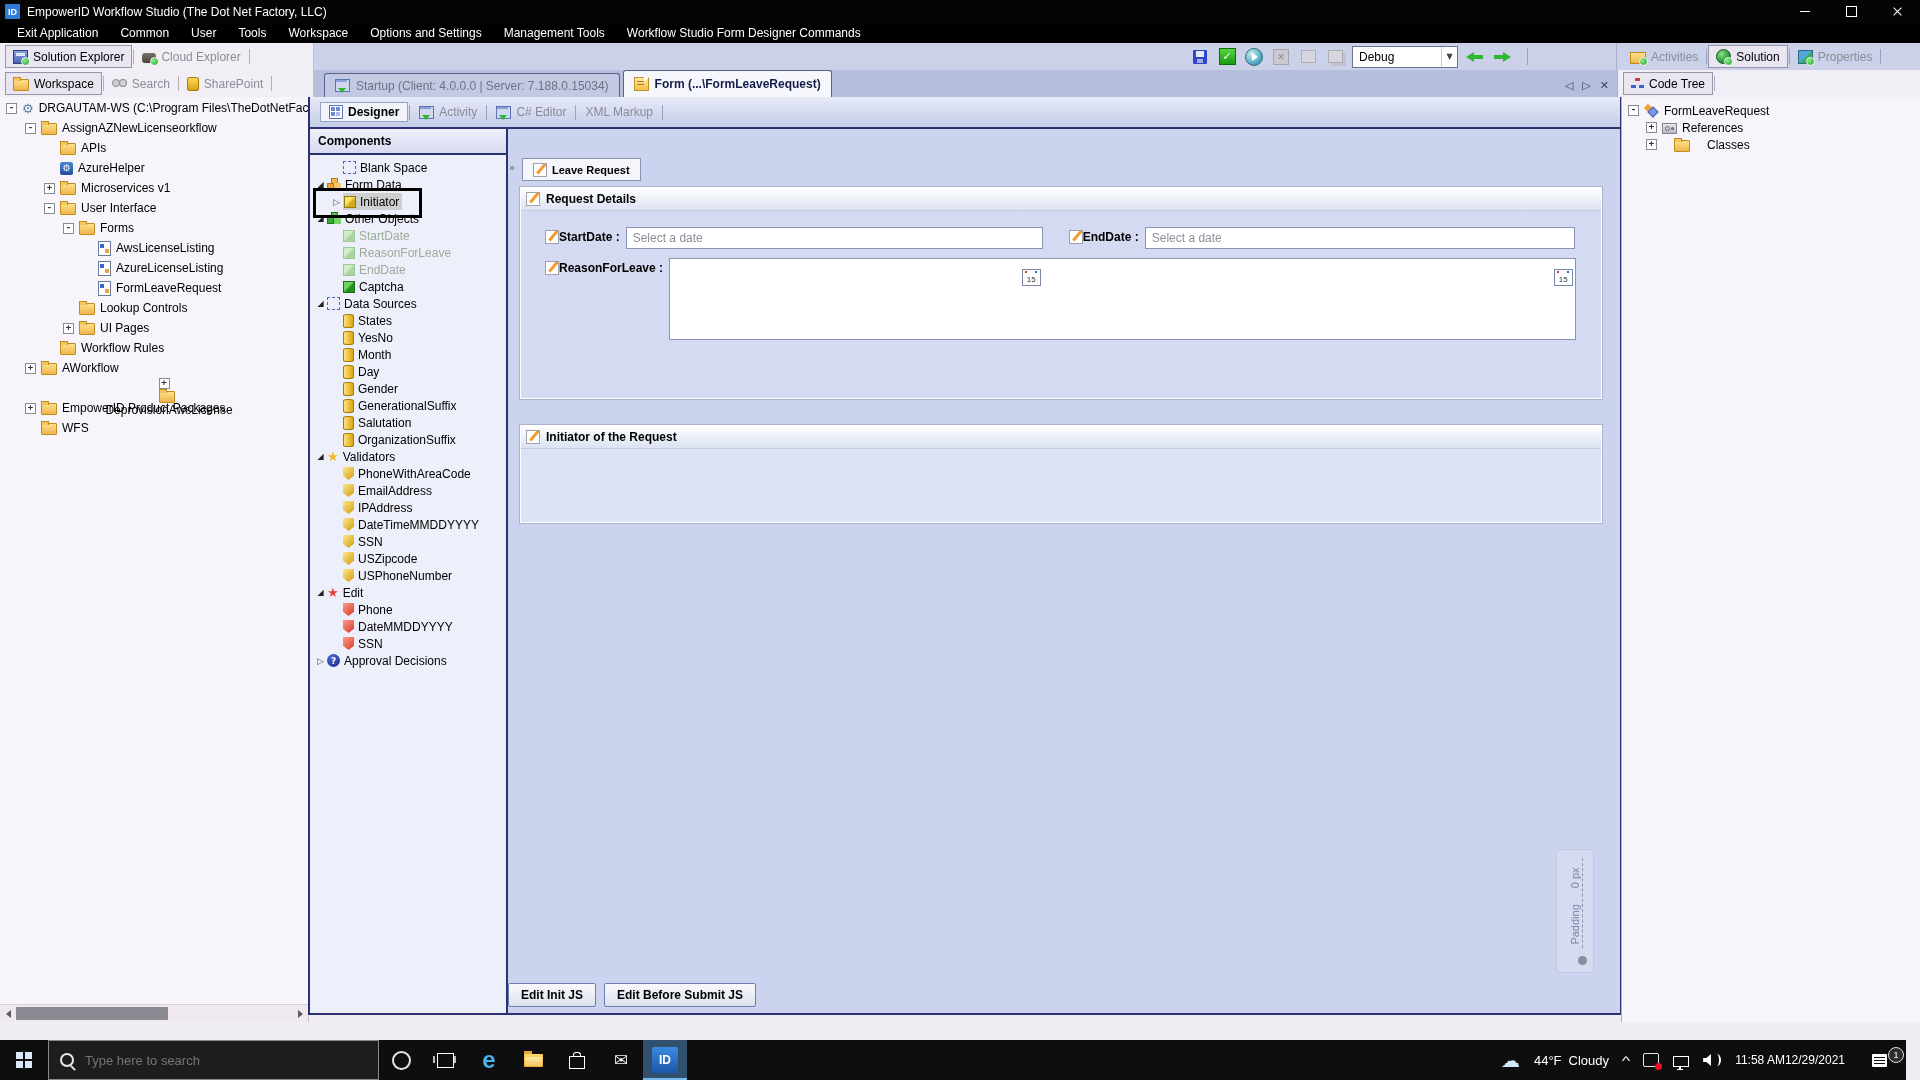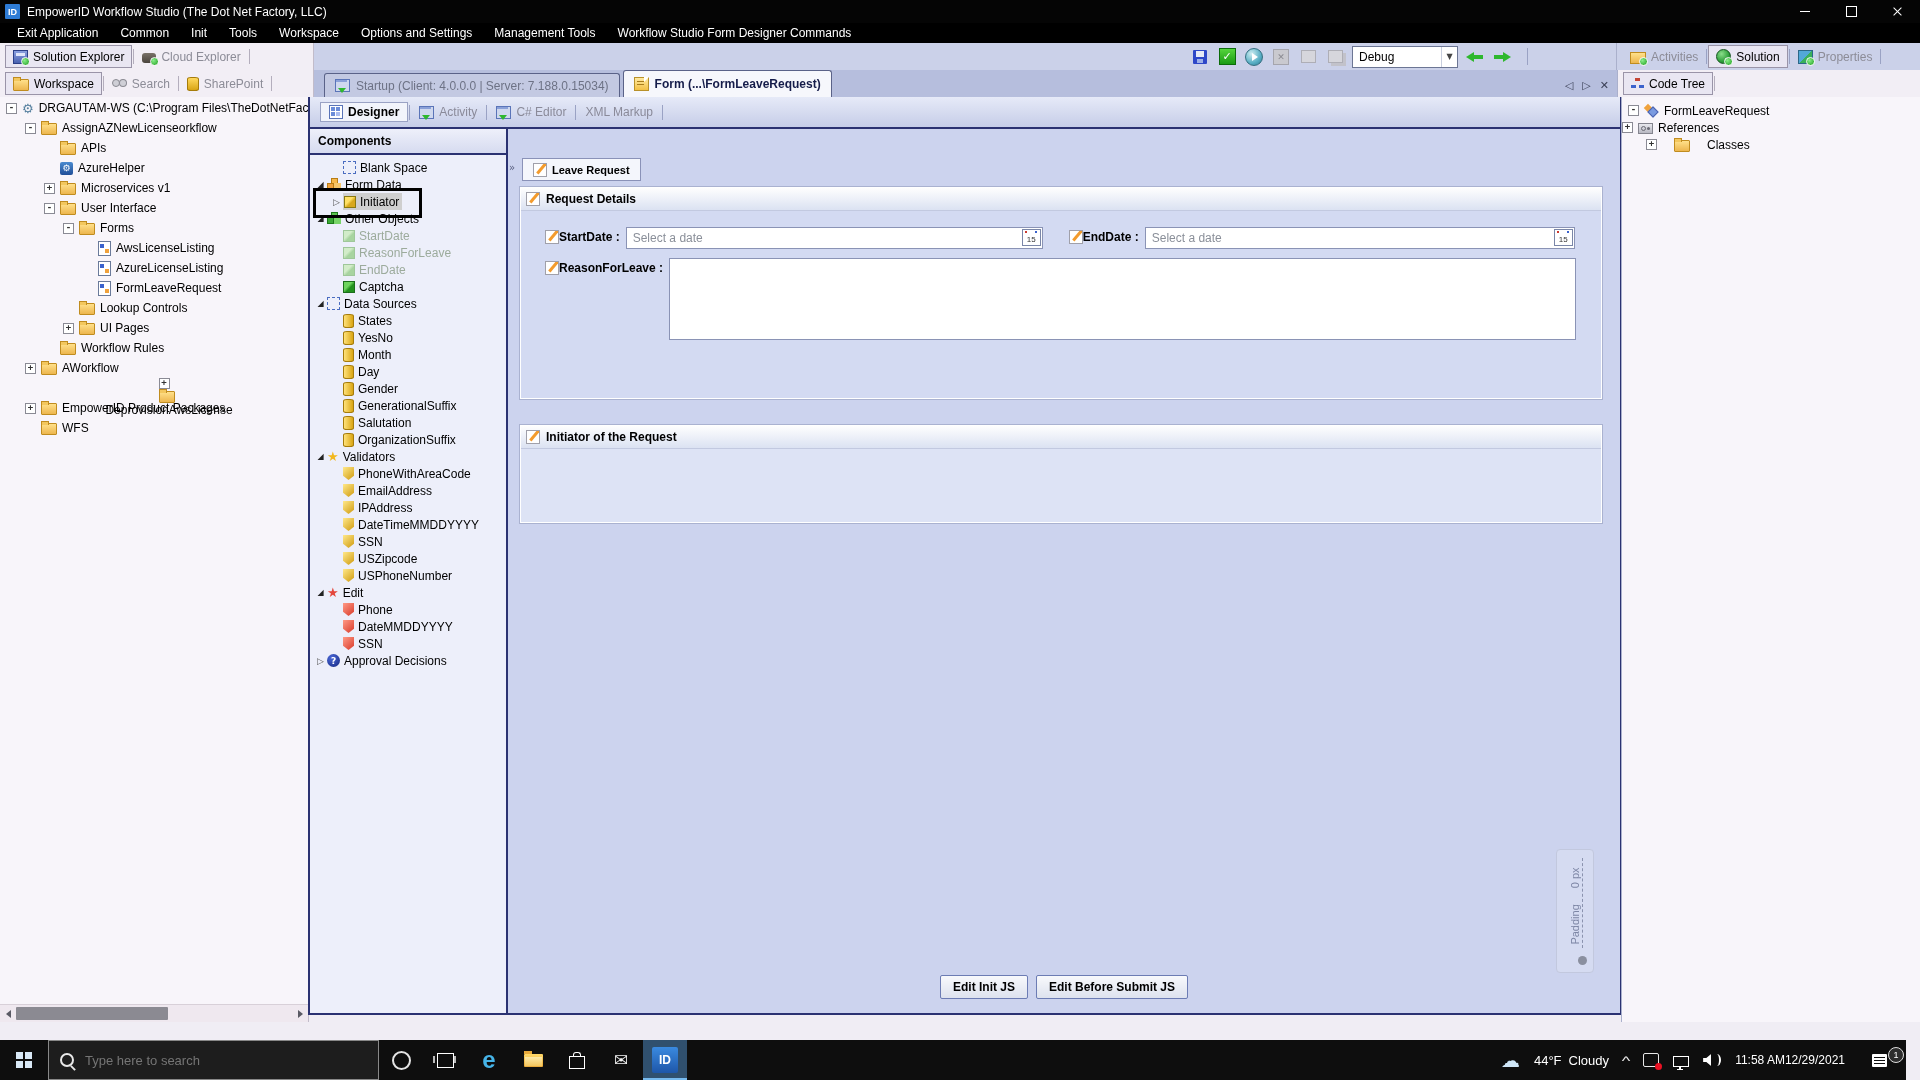--- a/index.html
+++ b/index.html
@@ -118,21 +118,21 @@
   .i-cylinder{width:9px;height:12px;background:linear-gradient(90deg,#ffe27a,#d9a514);border:1px solid #a67c0a;border-radius:4px/2px;}
   .i-star-yellow,.i-star-red{font-size:13px;line-height:13px;color:#f2b81e;}
   .i-star-red{color:#e4473c;}
   .i-shield-yellow,.i-shield-red{width:11px;height:13px;background:linear-gradient(135deg,#ffe88a,#cf9a0e);
      clip-path:polygon(0 0,100% 0,100% 68%,50% 100%,0 68%);}
   .i-shield-red{background:linear-gradient(135deg,#ff9a86,#d83a2a);}
   .i-question{width:13px;height:13px;border-radius:50%;background:radial-gradient(circle at 35% 30%,#4a68d8,#15277e);color:#fff;
      font-size:9px;font-weight:bold;display:flex;align-items:center;justify-content:center;}
   .i-pencil-doc{width:12px;height:12px;background:#fff;border:1px solid #a0a0aa;overflow:hidden;}
   .i-pencil-doc::before{content:"";position:absolute;left:6px;top:-2px;width:3px;height:13px;background:#f39b2d;transform:rotate(40deg);}
-  .i-cal{width:17px;height:15px;background:#fff;border:1px solid #7a86a8;font-size:8px;color:#333;text-align:center;line-height:19px;}
+  .i-cal{width:17px;height:15px;background:#fff;border:1px solid #7a86a8;font-size:8px;color:#333;text-align:center;line-height:19px;margin-top:40px;}
   .i-cal::before{content:"";position:absolute;left:2px;top:1px;width:2px;height:2px;background:#cc3b32;box-shadow:10px 0 0 #3b62cc;}
 
   
   .main{position:absolute;left:0;top:97px;right:0;bottom:58px;}
   .left-panel{position:absolute;left:0;top:0;bottom:0;width:308px;background:#f8f5fa;border-right:1px solid #c2bcca;overflow:hidden;}
   .tree{position:absolute;left:0;top:1px;right:0;bottom:18px;overflow:hidden;}
   .trow{display:flex;align-items:center;height:20px;white-space:nowrap;}
   .pm{width:9px;height:9px;flex:none;border:1px solid #8a8a94;background:#fff;margin-right:5px;position:relative;}
   .pm::before,.pm.minus::before{position:absolute;left:0;top:-1px;width:9px;text-align:center;font:bold 9px/9px "DejaVu Sans Mono",monospace;color:#333;}
   .pm.plus::before{content:"+";}
@@ -176,21 +176,21 @@
   .fields{padding:16px 0 0 24px;}
   .frow{display:flex;align-items:flex-start;margin-bottom:9px;}
   .flabel{display:flex;align-items:center;font-weight:bold;margin-right:6px;height:20px;white-space:nowrap;}
   .tbox{height:20px;background:#fff;border:1px solid #8a93b5;display:flex;align-items:center;position:relative;}
   .tbox .ph{color:#8a8f99;padding-left:6px;font-size:12px;}
   .tbox .i-cal{position:absolute;right:1px;top:1px;}
   .w-start{width:415px;}
   .w-end{width:428px;margin-right:0;}
   .gap-end{width:26px;}
   .tarea{width:905px;height:80px;background:#fff;border:1px solid #8a93b5;}
-  .jsbtns{position:absolute;left:0;right:0;bottom:14px;display:flex;justify-content:center;gap:8px;}
+  .jsbtns{position:absolute;left:0;right:0;bottom:6px;display:flex;gap:8px;}
   .jsbtn{height:22px;padding:0 12px;display:flex;align-items:center;background:linear-gradient(#f8f9fc,#dde2ee);border:1px solid #6c7cb4;border-radius:2px;font-weight:bold;}
   .padwidget{position:absolute;right:26px;bottom:40px;width:36px;height:122px;background:#d5dbf1;border:1px solid #c2c8de;border-radius:4px;}
   .padtext{position:absolute;left:50%;top:46%;transform:translate(-50%,-50%) rotate(-90deg);white-space:nowrap;color:#7d86a5;font-size:11px;display:flex;gap:16px;}
   .paddash{position:absolute;right:10px;top:8px;bottom:24px;border-right:1px dashed #8a92ae;}
   .paddot{position:absolute;right:6px;bottom:7px;width:9px;height:9px;border-radius:50%;background:#8a8f9f;}
 
   .right-panel{position:absolute;right:0;top:0;bottom:0;width:298px;background:#f8f5fa;border-left:1px solid #aab0cc;}
   .rtree{padding-top:5px;}
   .rtree .trow{height:17px;}
 
@@ -255,21 +255,21 @@
         </div>
       <div class="winbtn">
           <span class="g-close"></span>
         </div>
     </div>
   </div>
 
   <div class="menubar" id="menu-items">
       <span class="menu-item">Exit Application</span>
       <span class="menu-item">Common</span>
-      <span class="menu-item">Init</span>
+      <span class="menu-item">User</span>
       <span class="menu-item">Tools</span>
       <span class="menu-item">Workspace</span>
       <span class="menu-item">Options and Settings</span>
       <span class="menu-item">Management Tools</span>
       <span class="menu-item">Workflow Studio Form Designer Commands</span>
     </div>
 
   <div class="toolrow">
     <div class="tool-left" id="explorer-tabs">
         <div class="chip active">
@@ -733,21 +733,21 @@
       </div>
     </div>
 
     <div class="right-panel">
       <div class="rtree" id="code-tree">
           <div class="trow" style="padding-left: 6px;">
             <span class="pm minus"></span>
             <span class="icn i-class-diagram"></span>
             <span class="lbl">FormLeaveRequest</span>
           </div>
-          <div class="trow" style="">
+          <div class="trow" style="padding-left: 24px;">
             <span class="pm plus"></span>
             <span class="icn i-references"></span>
             <span class="lbl">References</span>
           </div>
           <div class="trow" style="padding-left: 24px; gap: 12px;">
             <span class="pm plus"></span>
             <span class="icn i-folder"></span>
             <span class="lbl">Classes</span>
           </div>
         </div>

